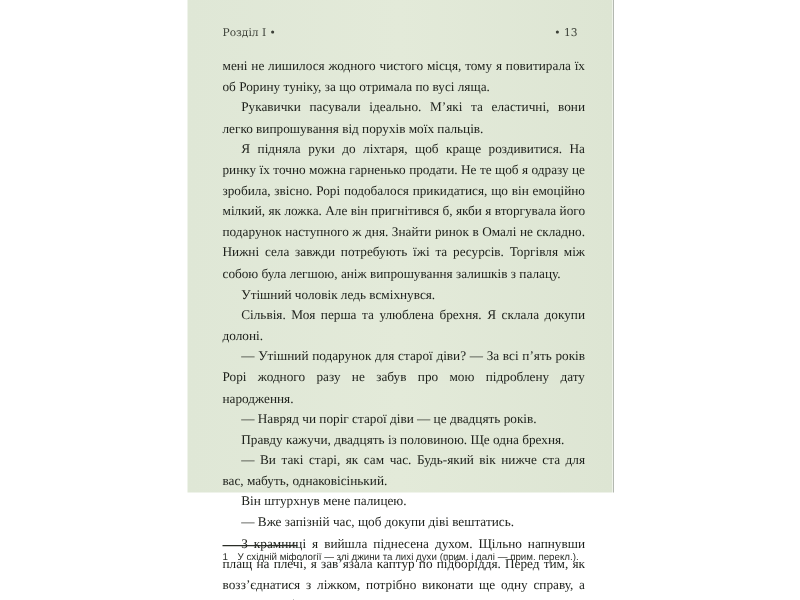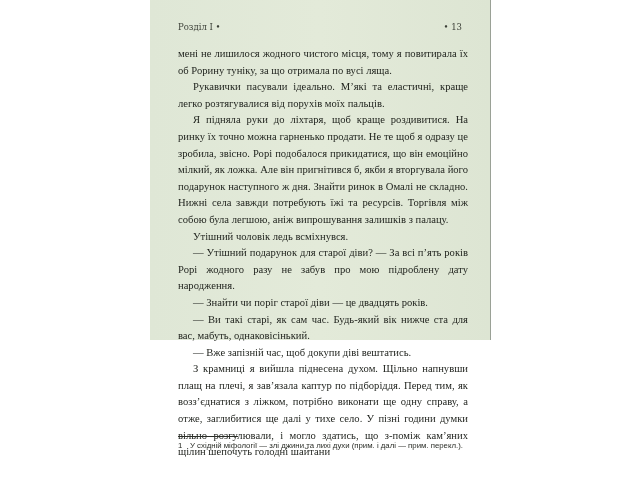--- a/index.html
+++ b/index.html
@@ -4,21 +4,21 @@
 <style>
   html, body {
     margin: 0; padding: 0;
     width: 640px; height: 480px;
     background: #ffffff;
     overflow: hidden;
   }
   .page {
     position: absolute;
     left: 150px; top: 0;
-    width: 340px; height: 340px;
+    width: 340px; height: 394px;
     background: linear-gradient(90deg, #dfe7d6 0%, #e3ead9 50%, #dde5d3 100%);
     box-shadow: 1px 0 0 #9aa196;
   }
   .header {
     position: absolute;
     left: 28px; right: 28px; top: 22px;
     height: 12px;
     font-family: "DejaVu Serif", serif;
     font-size: 8.5px;
     color: #3a3e36;
@@ -55,26 +55,29 @@
 <body>
 
 <div class="page">
   <div class="header">
     <span class="left">Розділ I •</span>
     <span class="right">• 13</span>
   </div>
 
   <div class="body">
     <p class="noindent">мені не лишилося жодного чистого місця, тому я повитирала їх об Рорину туніку, за що отримала по вусі ляща.</p>
-    <p>Рукавички пасували ідеально. М’які та еластичні, краще легко розтягувалися від порухів моїх пальців.</p>
+    <p>Рукавички пасували ідеально. М’які та еластичні, вони легко випрошування від порухів моїх пальців.</p>
     <p>Я підняла руки до ліхтаря, щоб краще роздивитися. На ринку їх точно можна гарненько продати. Не те щоб я одразу це зробила, звісно. Рорі подобалося прикидатися, що він емоційно мілкий, як ложка. Але він пригнітився б, якби я вторгувала його подарунок наступного ж дня. Знайти ринок в Омалі не складно. Нижні села завжди потребують їжі та ресурсів. Торгівля між собою була легшою, аніж випрошування залишків з палацу.</p>
     <p>Утішний чоловік ледь всміхнувся.</p>
+    <p>Сільвія. Моя перша та улюблена брехня. Я склала докупи долоні.</p>
     <p>— Утішний подарунок для старої діви? — За всі п’ять років Рорі жодного разу не забув про мою підроблену дату народження.</p>
-    <p>— Знайти чи поріг старої діви — це двадцять років.</p>
+    <p>— Навряд чи поріг старої діви — це двадцять років.</p>
+    <p>Правду кажучи, двадцять із половиною. Ще одна брехня.</p>
     <p>— Ви такі старі, як сам час. Будь-який вік нижче ста для вас, мабуть, однаковісінький.</p>
+    <p>Він штурхнув мене палицею.</p>
     <p>— Вже запізній час, щоб докупи діві вештатись.</p>
     <p><span>З крамниці я вийшла піднесена духом. Щільно напнувши плащ на плечі, я зав’язала каптур по підборіддя. Перед тим, як возз’єднатися з ліжком, потрібно виконати ще одну справу, а отже, заглибитися ще далі у тихе село. У пізні години думки вільно розгулювали, і могло здатись, що з-поміж кам’яних щілин шепочуть голодні шайтани</span></p>
 
   </div>
 
   <div class="fn-rule"></div>
   <div class="footnote">
     <span class="num">1</span><span>У східній міфології — злі джини та лихі духи (прим. і далі — прим. перекл.).</span>
   </div>
 </div>

